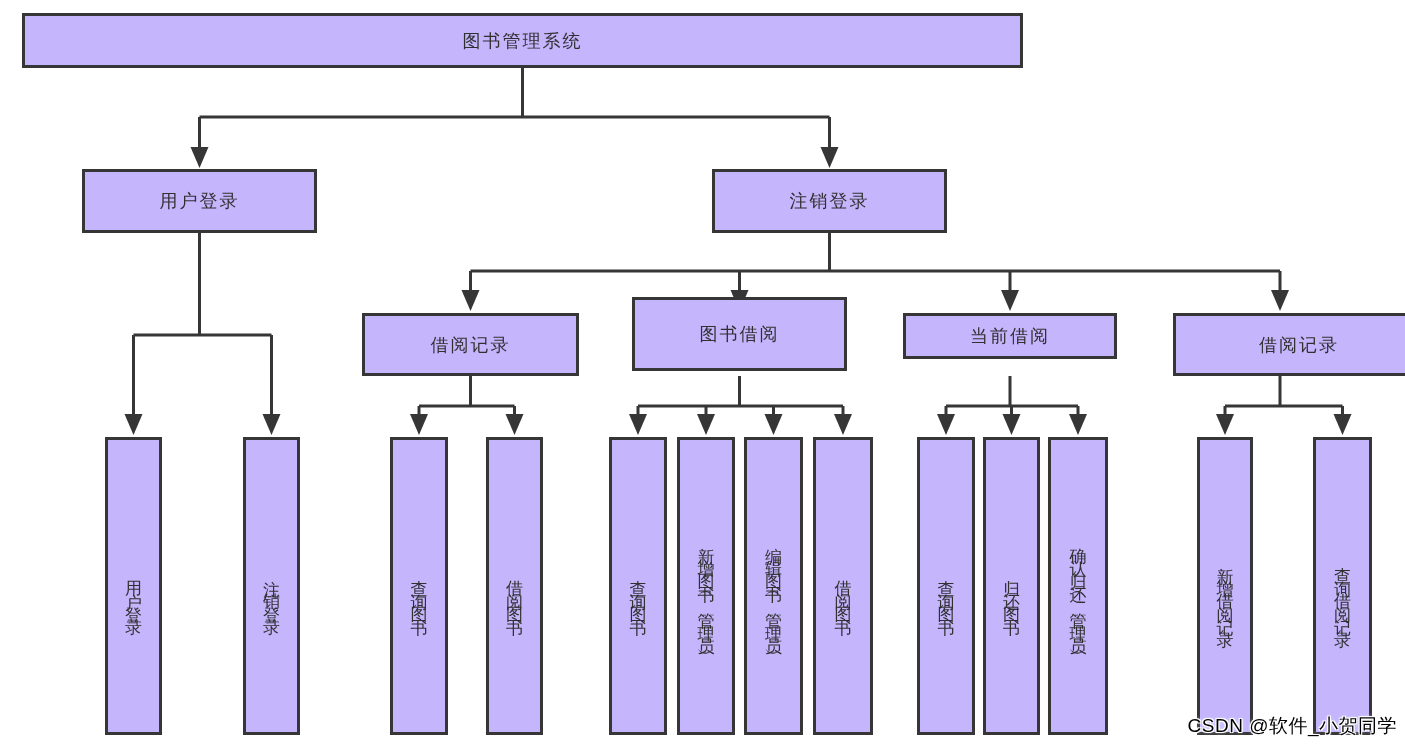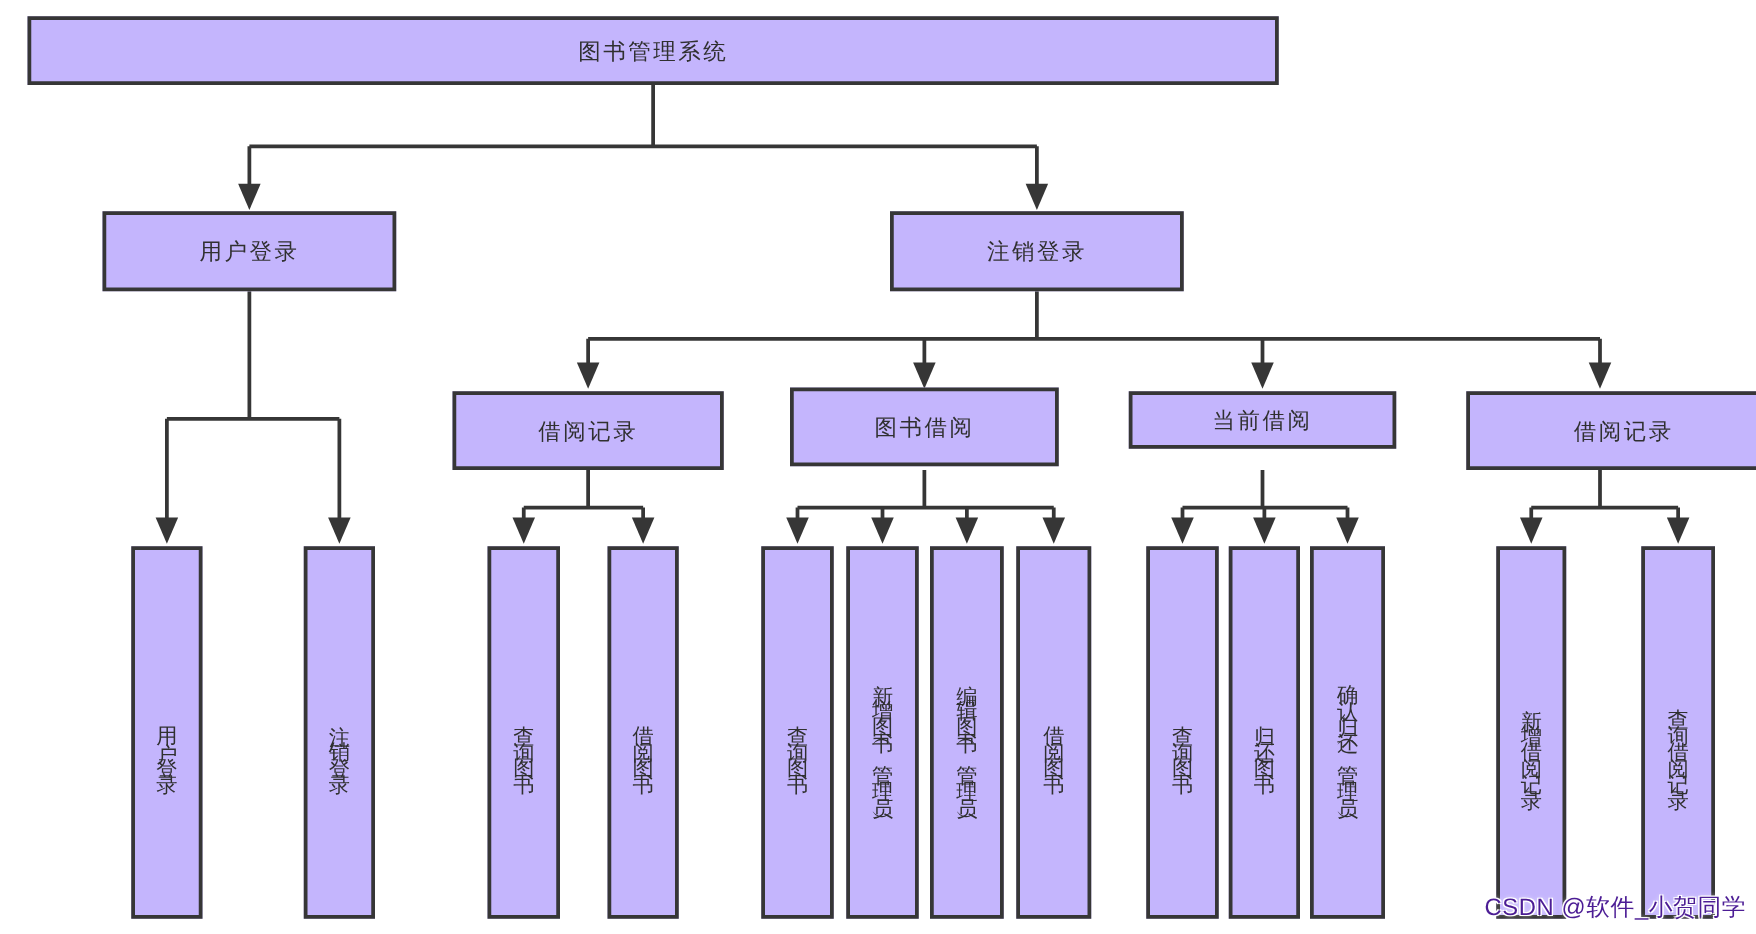--- a/index.html
+++ b/index.html
@@ -16,21 +16,21 @@
   .hbox{font-size:18px;letter-spacing:2px;}
   .vbox{
     font-size:17px;
     writing-mode:vertical-lr;
     letter-spacing:13px;
     line-height:1;
     padding-top:13px; 
   }
   .watermark{
     position:absolute;right:8px;top:713px;
-    font-size:19px;color:#4c1d95;letter-spacing:0.5px;white-space:nowrap;
+    font-size:19px;color:#000000;letter-spacing:0.5px;white-space:nowrap;
     text-shadow:-1px -1px 0 #fff,1px -1px 0 #fff,-1px 1px 0 #fff,1px 1px 0 #fff,0 0 4px #fff;
   }
 </style>
 </head>
 <body>
 
 <div class="canvas">
 
   <svg class="wires" viewBox="0 0 1405 747" xmlns="http://www.w3.org/2000/svg">
     <g stroke="#363636" stroke-width="3" fill="none">
@@ -74,21 +74,21 @@
       <polygon points="1333.5,414 1351.5,414 1342.5,435"></polygon>
     </g>
   </svg>
 
   <div class="node hbox" style="left:22px;top:13px;width:1001px;height:55px">图书管理系统</div>
 
   <div class="node hbox" style="left:82px;top:169px;width:235px;height:64px">用户登录</div>
   <div class="node hbox" style="left:712px;top:169px;width:235px;height:64px">注销登录</div>
 
   <div class="node hbox" style="left:362px;top:313px;width:217px;height:63px">借阅记录</div>
-  <div class="node hbox" style="left:632px;top:310px;width:215px;height:63px">图书借阅</div>
+  <div class="node hbox" style="left:632px;top:297px;width:215px;height:74px">图书借阅</div>
   <div class="node hbox" style="left:903px;top:313px;width:214px;height:46px">当前借阅</div>
   <div class="node hbox" style="left:1173px;top:313px;width:252px;height:63px">借阅记录</div>
 
   <div class="node vbox" style="left:105px;top:437px;width:57px;height:298px">用户登录</div>
   <div class="node vbox" style="left:243px;top:437px;width:57px;height:298px">注销登录</div>
 
   <div class="node vbox" style="left:390px;top:437px;width:58px;height:298px">查询图书</div>
   <div class="node vbox" style="left:486px;top:437px;width:57px;height:298px">借阅图书</div>
 
   <div class="node vbox" style="left:609px;top:437px;width:58px;height:298px">查询图书</div>

